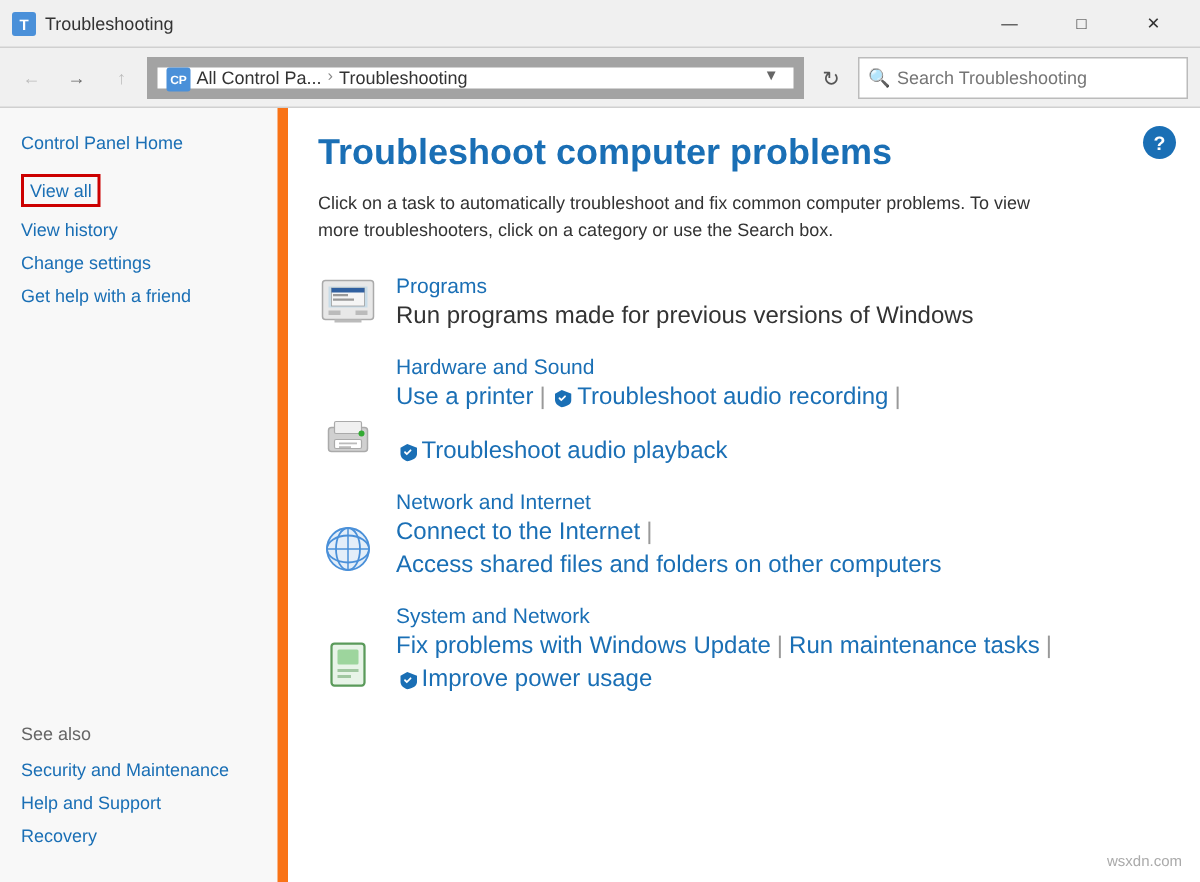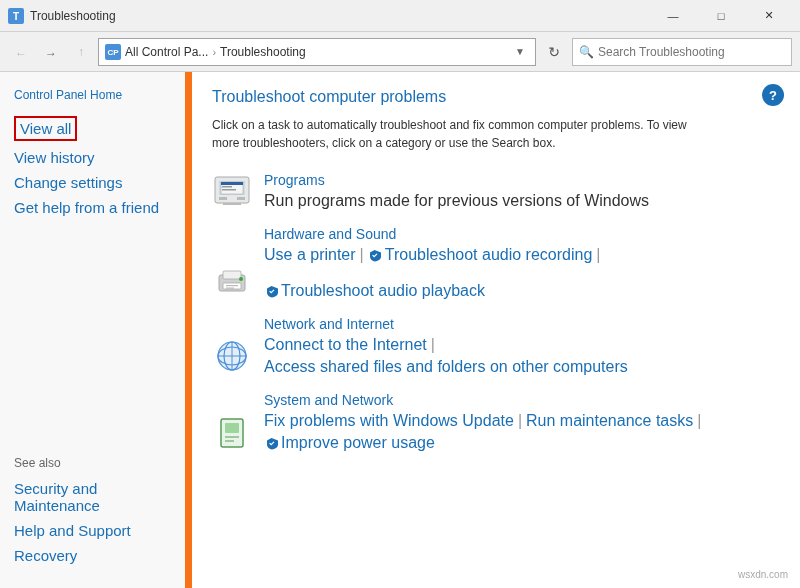--- a/index.html
+++ b/index.html
@@ -61,23 +61,23 @@
       color: #666;
       font-size: 12px;
       border-radius: 2px;
     }
     .nav-btn.disabled { color: #bbb; cursor: default; }
 
     .breadcrumb-bar {
       flex: 1;
       height: 28px;
       background: white;
-      border: 1px solid #a3a3a3;
-      display: flex;
-      align-items: center;
+      border: 7px solid #a3a3a3;
+      display: flex;
+      align-items: flex-start;
       padding: 0 6px;
       font-size: 12px;
       color: #333;
       gap: 4px;
     }
     .breadcrumb-icon {
       width: 16px; height: 16px;
       background: #4a90d9;
       border-radius: 2px;
       display: flex; align-items: center; justify-content: center;
@@ -143,21 +143,21 @@
     }
     .sidebar-section-title {
       font-size: 12px;
       color: #333;
       margin-bottom: 10px;
     }
     .sidebar-link {
       display: block;
       color: #1a6fb5;
       text-decoration: none;
-      font-size: 15px;
+      font-size: 12px;
       margin-bottom: 8px;
       cursor: pointer;
     }
     .sidebar-link.highlighted {
       display: block;
       border: 2px solid #cc0000;
       padding: 2px 4px;
       color: #1a6fb5;
       width: fit-content;
     }
@@ -186,24 +186,24 @@
       background: #1a6fb5;
       color: white;
       border-radius: 50%;
       display: flex; align-items: center; justify-content: center;
       font-size: 13px;
       font-weight: bold;
       cursor: pointer;
       border: none;
     }
     .page-title {
-      font-size: 16px;
+      font-size: 24px;
       color: #1a6fb5;
       margin-bottom: 10px;
-      font-weight: 400;
+      font-weight: 700;
     }
     .page-description {
       font-size: 12px;
       color: #333;
       line-height: 1.5;
       margin-bottom: 18px;
       max-width: 480px;
     }
 
     
@@ -301,21 +301,21 @@
 </div>
 
 <div class="main-container">
 
   <div class="sidebar">
     <div class="sidebar-section-title" style="cursor:pointer;color:#1a6fb5;text-decoration:none;font-size:12px;margin-bottom:14px;">Control Panel Home</div>
 
     <a class="sidebar-link highlighted">View all</a>
     <a class="sidebar-link">View history</a>
     <a class="sidebar-link">Change settings</a>
-    <a class="sidebar-link">Get help from a friend</a>
+    <a class="sidebar-link">Get help with a friend</a>
 
     <div class="sidebar-see-also">
       <div class="sidebar-see-also-title">See also</div>
       <a class="sidebar-link">Security and Maintenance</a>
       <a class="sidebar-link">Help and Support</a>
       <a class="sidebar-link">Recovery</a>
     </div>
   </div>
 
   <div class="content">

